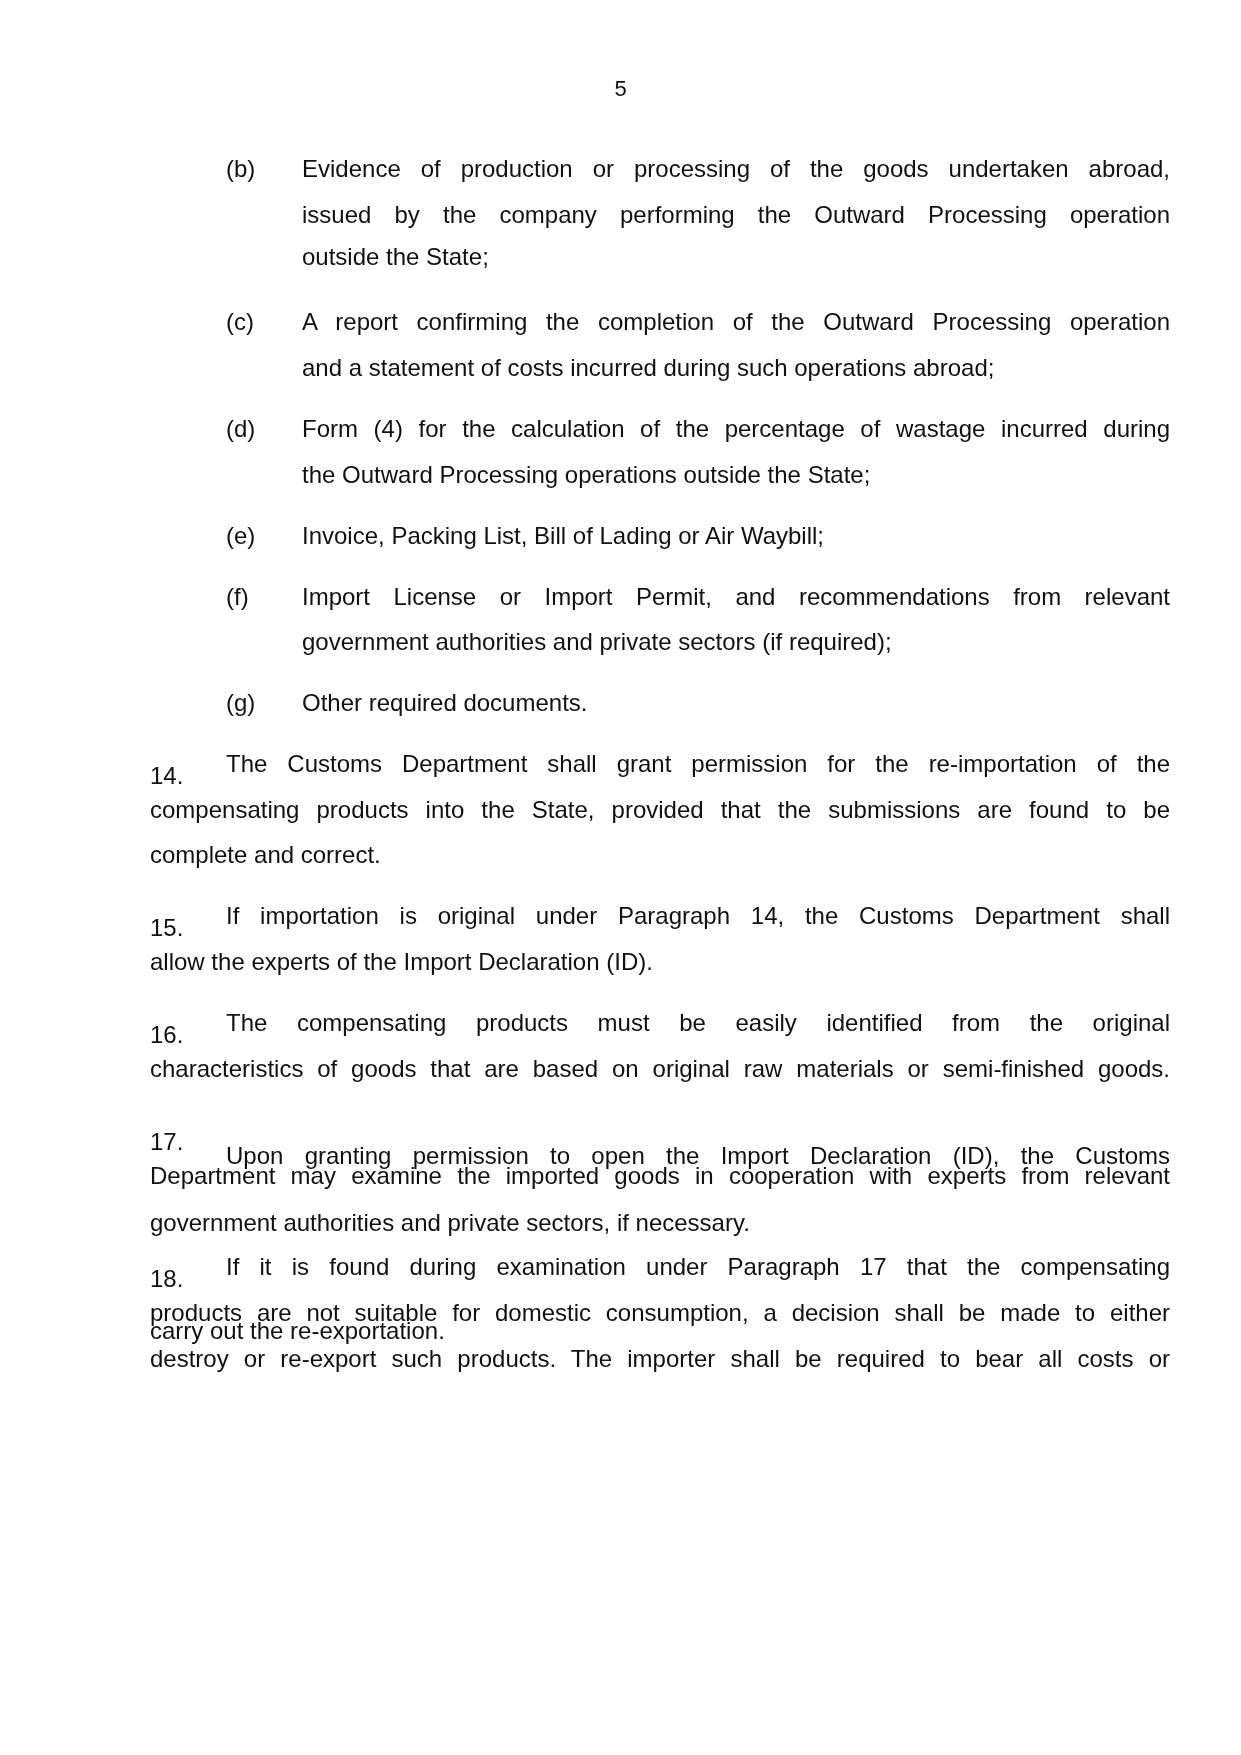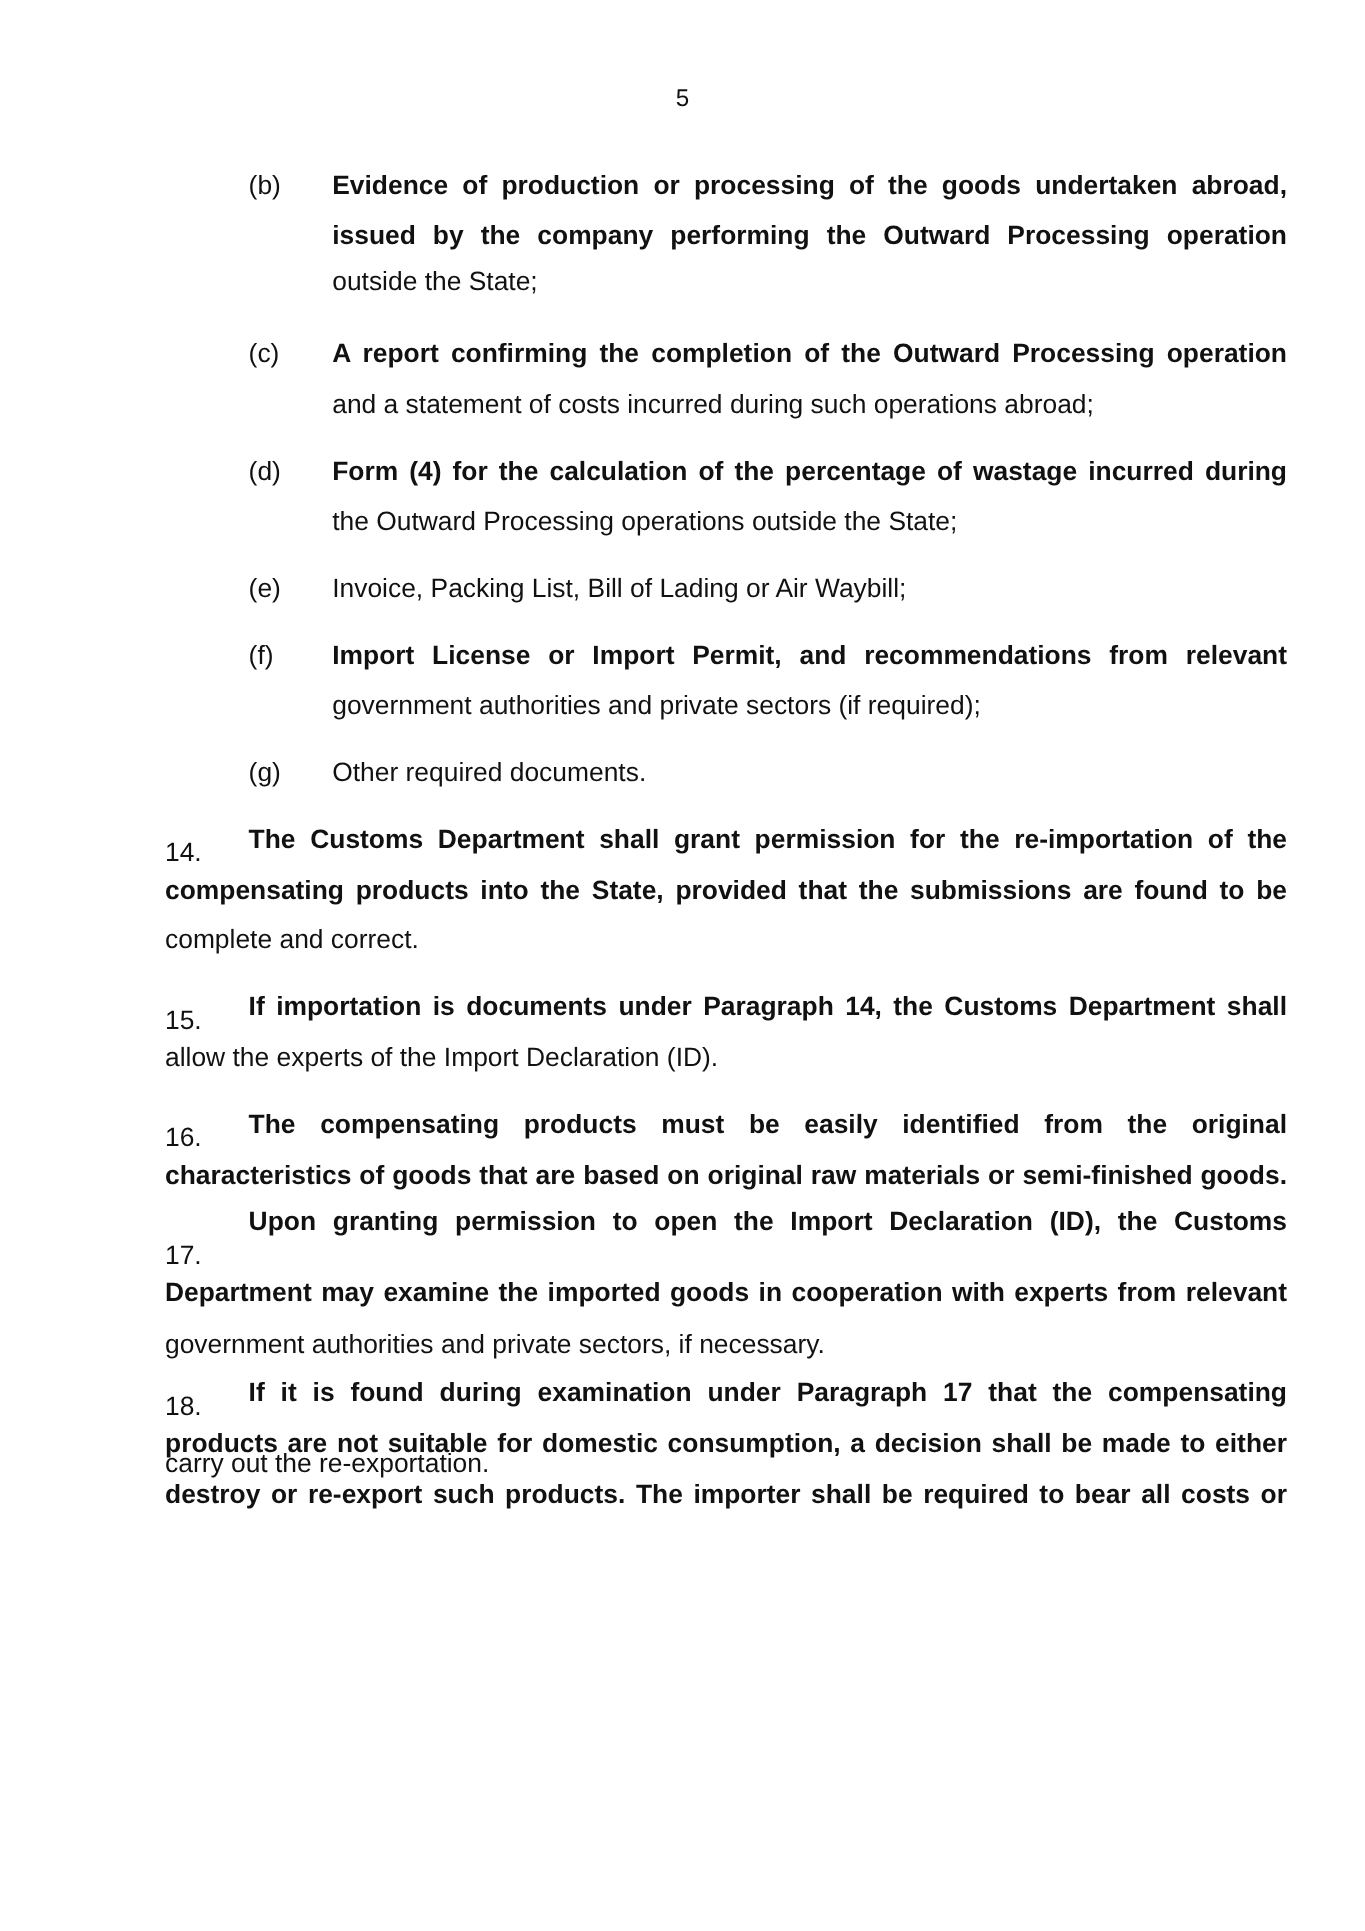--- a/index.html
+++ b/index.html
@@ -1,21 +1,21 @@
 <!DOCTYPE html>
 <html><head>
 <meta charset="utf-8">
 <style>
   html, body { margin: 0; padding: 0; background: #ffffff; }
   body { width: 1241px; height: 1755px; position: relative; overflow: hidden;
          font-family: "Liberation Sans", sans-serif; color: #111111; }
   .page-number { position: absolute; top: 76px; left: 0; width: 1241px; text-align: center;
                  font-size: 22px; line-height: 26px; }
   .line { position: absolute; font-size: 24px; line-height: 30px; white-space: nowrap; }
-  .just { text-align: justify; text-align-last: justify; white-space: normal; font-weight: bold; }
+  .just { text-align: justify; text-align-last: justify; white-space: normal; }
   .label { position: absolute; font-size: 24px; line-height: 30px; }
   .sub-text { left: 302px; width: 868px; }
   .para-text { left: 150px; width: 1020px; }
   .para-first { left: 226px; width: 944px; }
   .sub-label { left: 226px; }
   .para-num { left: 150px; margin-top: 12px; }
 </style>
 </head>
 <body>
 
@@ -58,33 +58,33 @@
 
 <div>
   <span class="label para-num" style="top:749px">14.</span>
   <div class="line para-first just" style="top:749px">The Customs Department shall grant permission for the re-importation of the</div>
   <div class="line para-text just" style="top:795px">compensating products into the State, provided that the submissions are found to be</div>
   <div class="line para-text" style="top:840px">complete and correct.</div>
 </div>
 
 <div>
   <span class="label para-num" style="top:901px">15.</span>
-  <div class="line para-first just" style="top:901px">If importation is documents under Paragraph 14, the Customs Department shall</div>
+  <div class="line para-first just" style="top:901px">If importation is original under Paragraph 14, the Customs Department shall</div>
   <div class="line para-text" style="top:947px">allow the experts of the Import Declaration (ID).</div>
 </div>
 
 <div>
   <span class="label para-num" style="top:1008px">16.</span>
   <div class="line para-first just" style="top:1008px">The compensating products must be easily identified from the original</div>
   <div class="line para-text just" style="top:1054px">characteristics of goods that are based on original raw materials or semi-finished goods.</div>
 </div>
 
 <div>
   <span class="label para-num" style="top:1115px">17.</span>
-  <div class="line para-first just" style="top:1096px">Upon granting permission to open the Import Declaration (ID), the Customs</div>
+  <div class="line para-first just" style="top:1141px">Upon granting permission to open the Import Declaration (ID), the Customs</div>
   <div class="line para-text just" style="top:1161px">Department may examine the imported goods in cooperation with experts from relevant</div>
   <div class="line para-text" style="top:1208px">government authorities and private sectors, if necessary.</div>
 </div>
 
 <div>
   <span class="label para-num" style="top:1252px">18.</span>
   <div class="line para-first just" style="top:1252px">If it is found during examination under Paragraph 17 that the compensating</div>
   <div class="line para-text just" style="top:1298px">products are not suitable for domestic consumption, a decision shall be made to either</div>
   <div class="line para-text just" style="top:1344px">destroy or re-export such products. The importer shall be required to bear all costs or</div>
   <div class="line para-text" style="top:1316px">carry out the re-exportation.</div>

